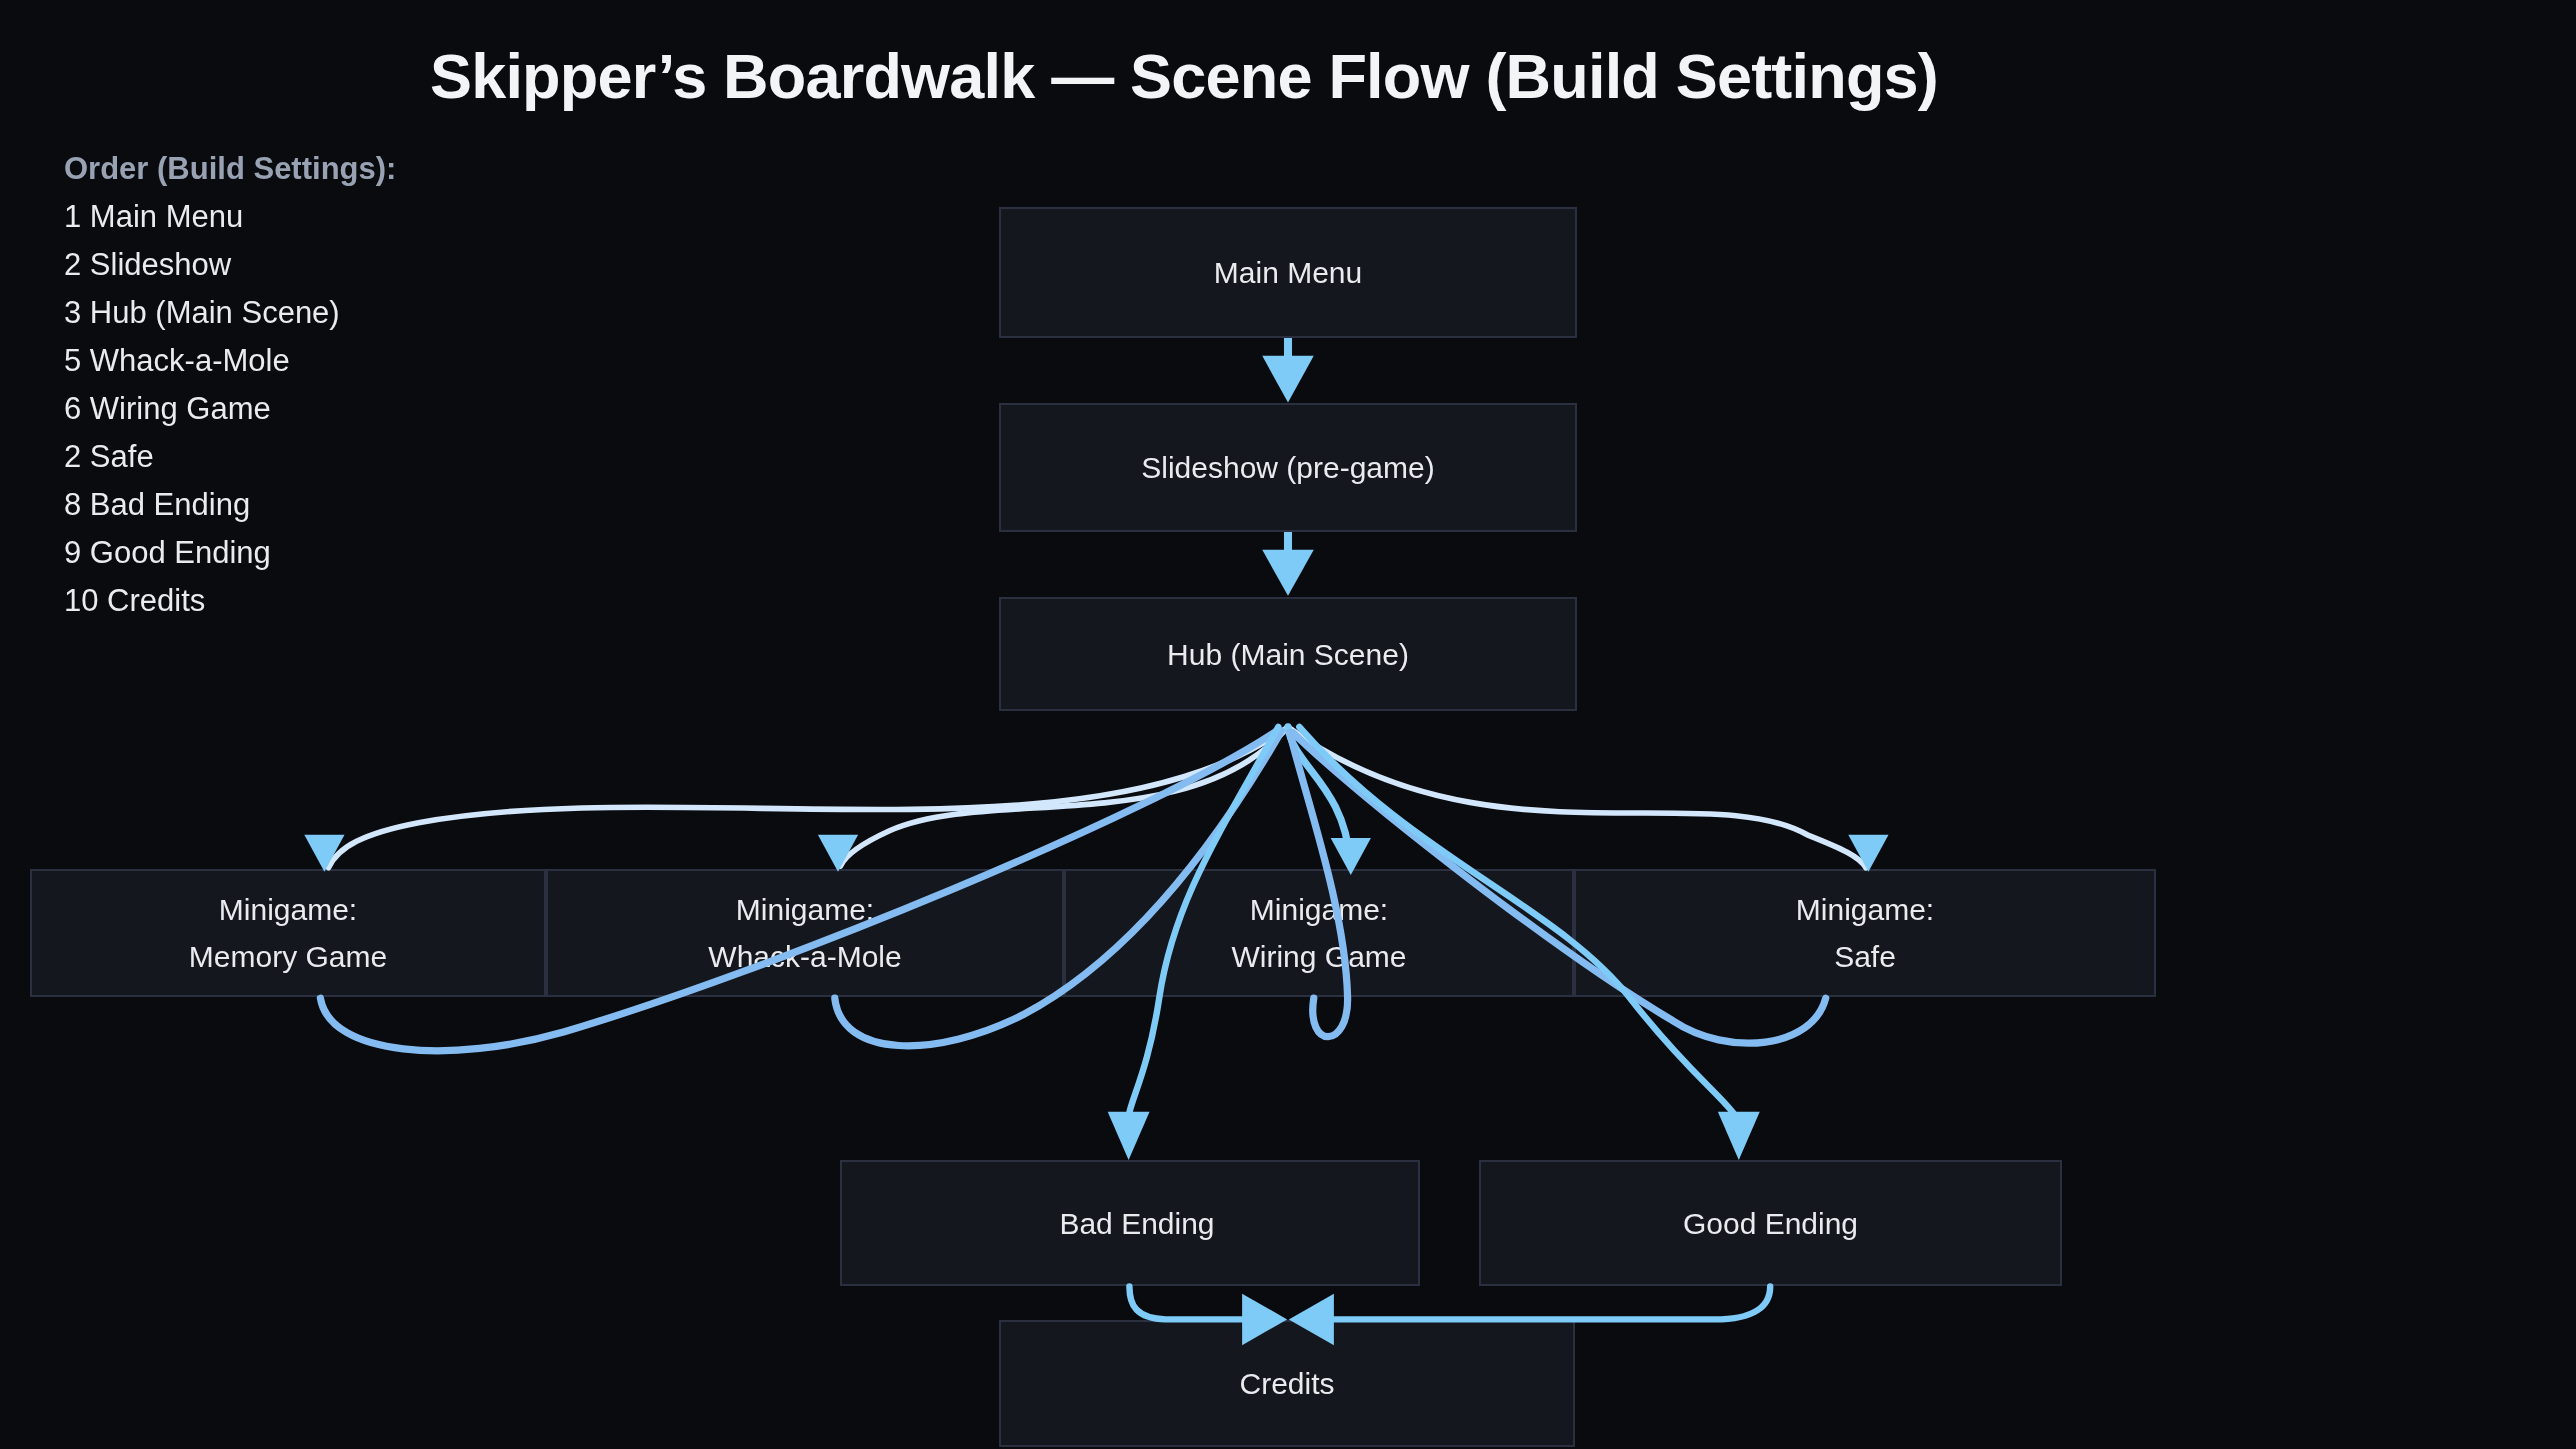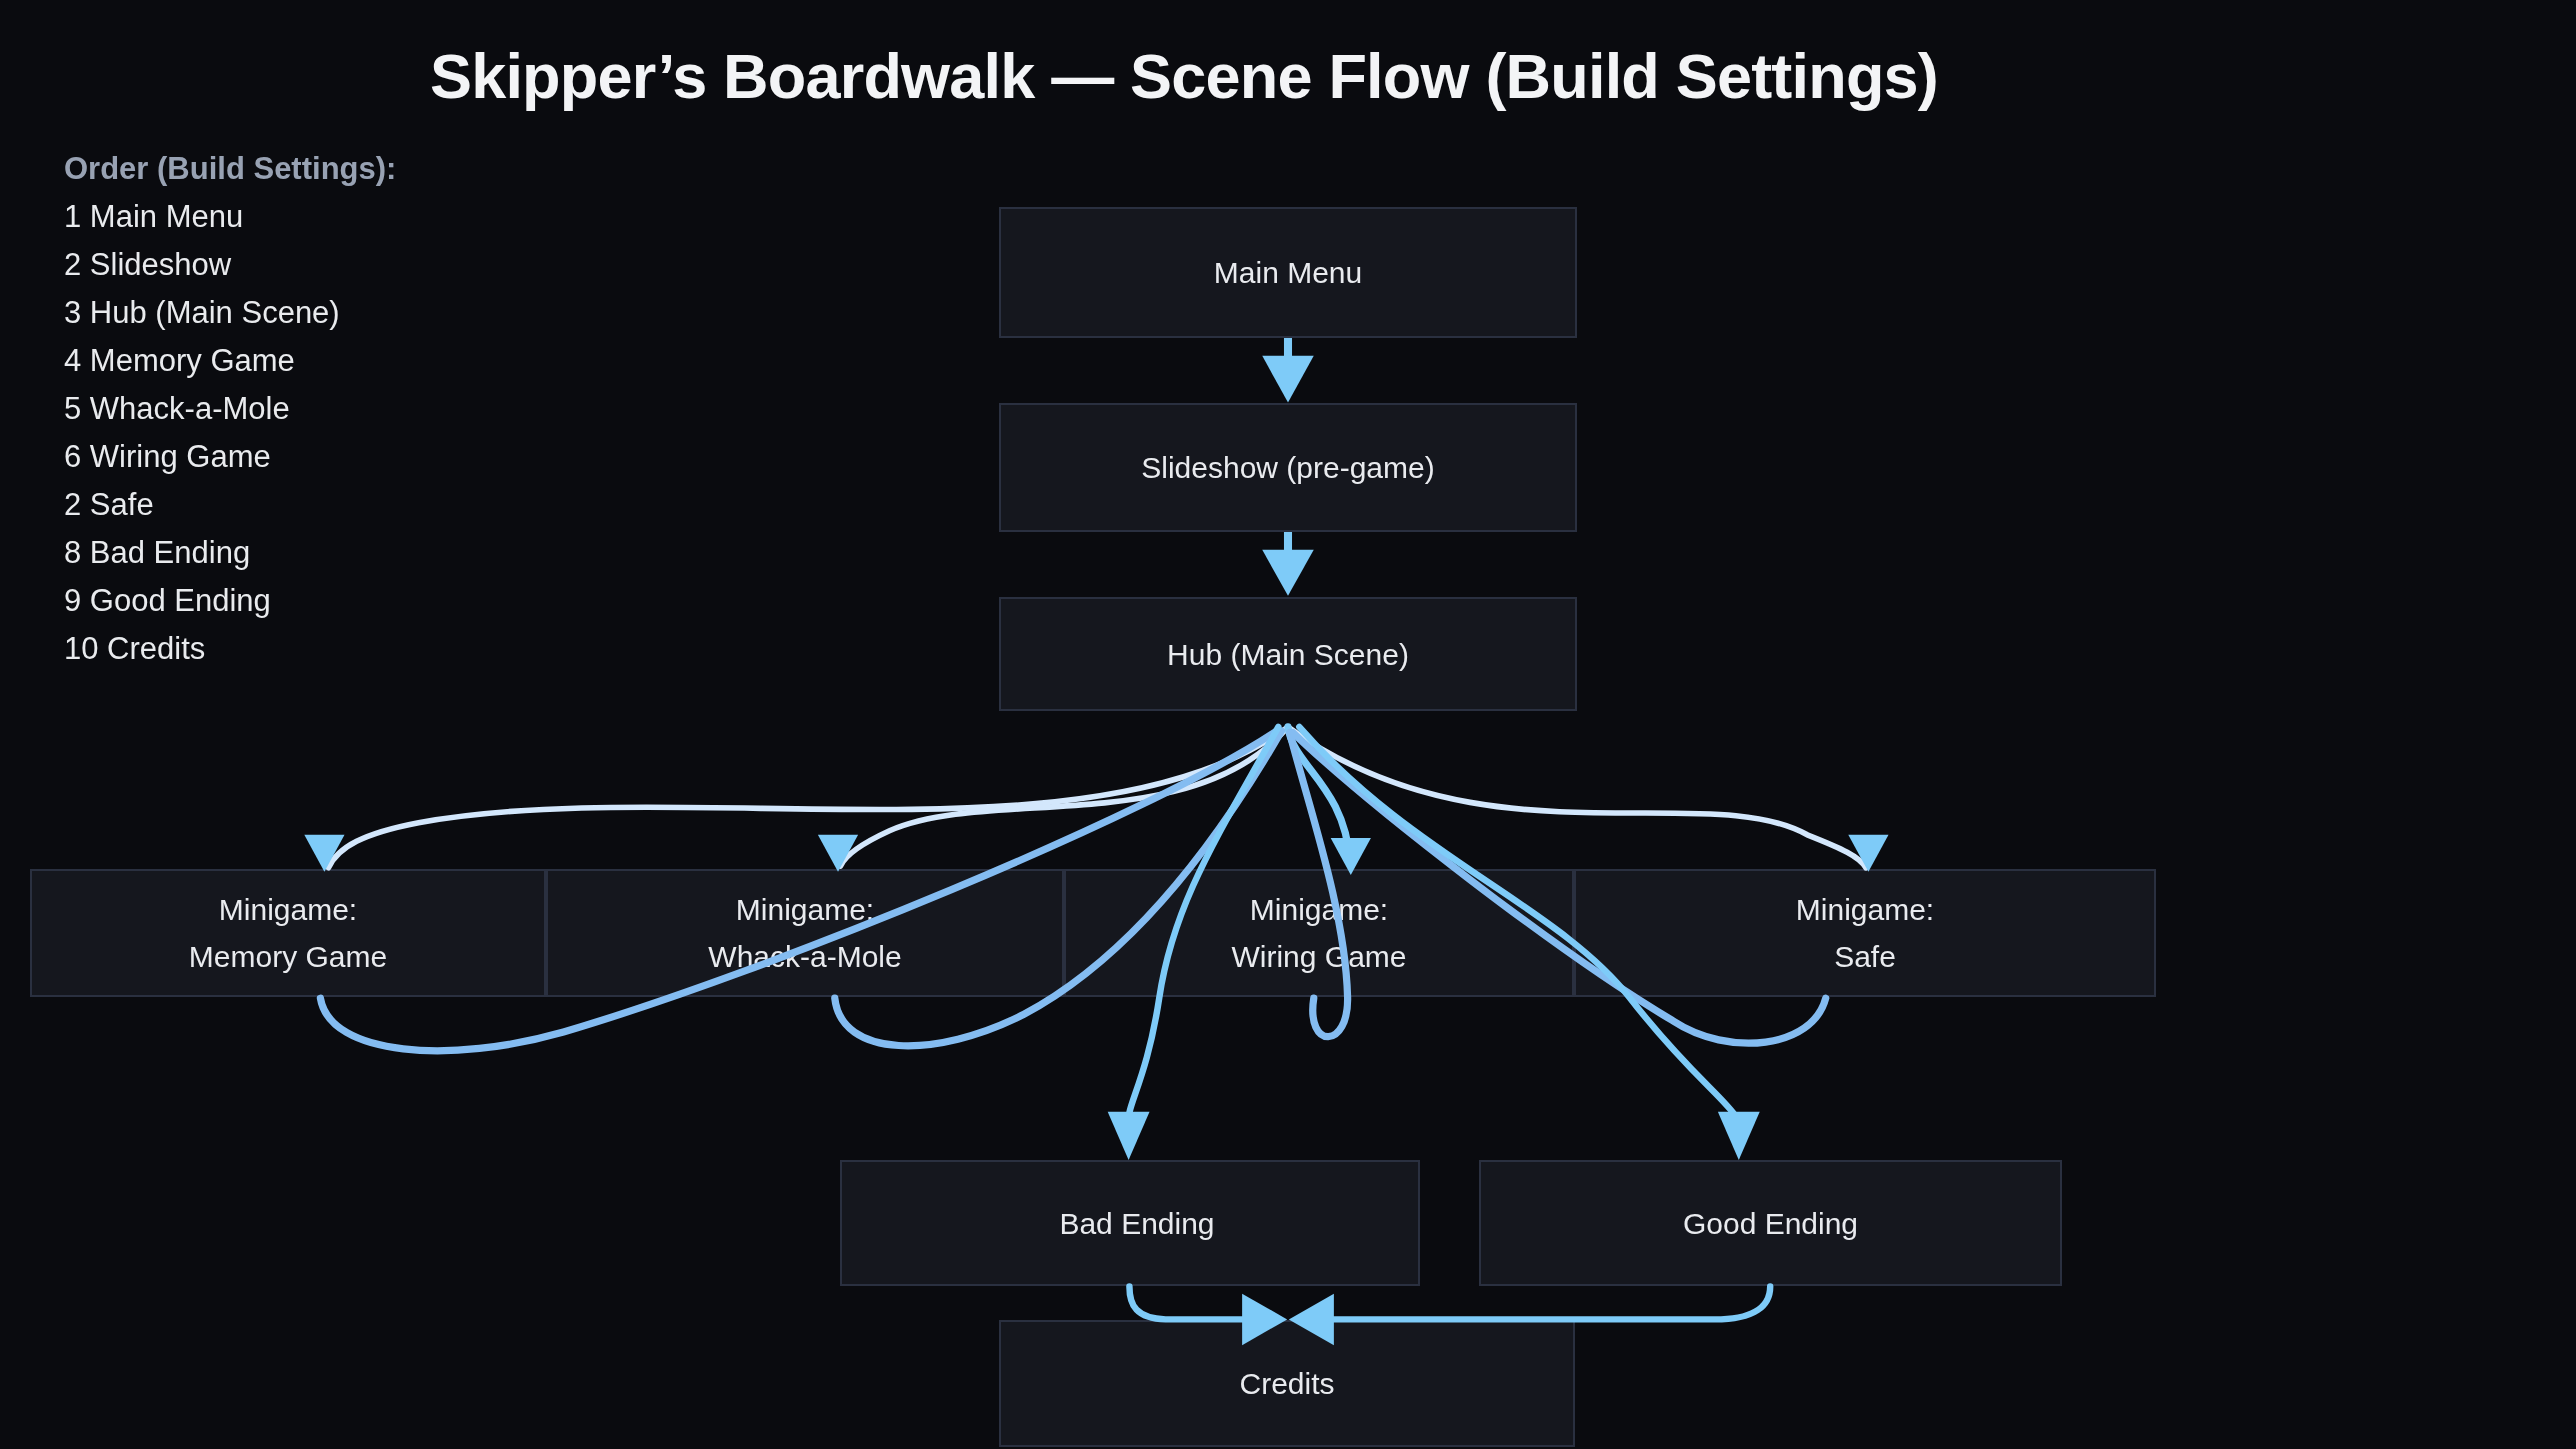--- a/index.html
+++ b/index.html
@@ -45,21 +45,20 @@
 
 <div id="stage">
 
   <div class="title">Skipper’s Boardwalk — Scene Flow (Build Settings)</div>
 
   <div class="legend">
     <div class="legend-heading">Order (Build Settings):</div>
     <div class="legend-item">1 Main Menu</div>
     <div class="legend-item">2 Slideshow</div>
     <div class="legend-item">3 Hub (Main Scene)</div>
-    <div class="legend-item">4 Memory Game</div>
     <div class="legend-item">5 Whack-a-Mole</div>
     <div class="legend-item">6 Wiring Game</div>
     <div class="legend-item">2 Safe</div>
     <div class="legend-item">8 Bad Ending</div>
     <div class="legend-item">9 Good Ending</div>
     <div class="legend-item">10 Credits</div>
   </div>
 
   <svg class="edges" width="2576" height="1449" viewBox="0 0 3200 1800">
 

